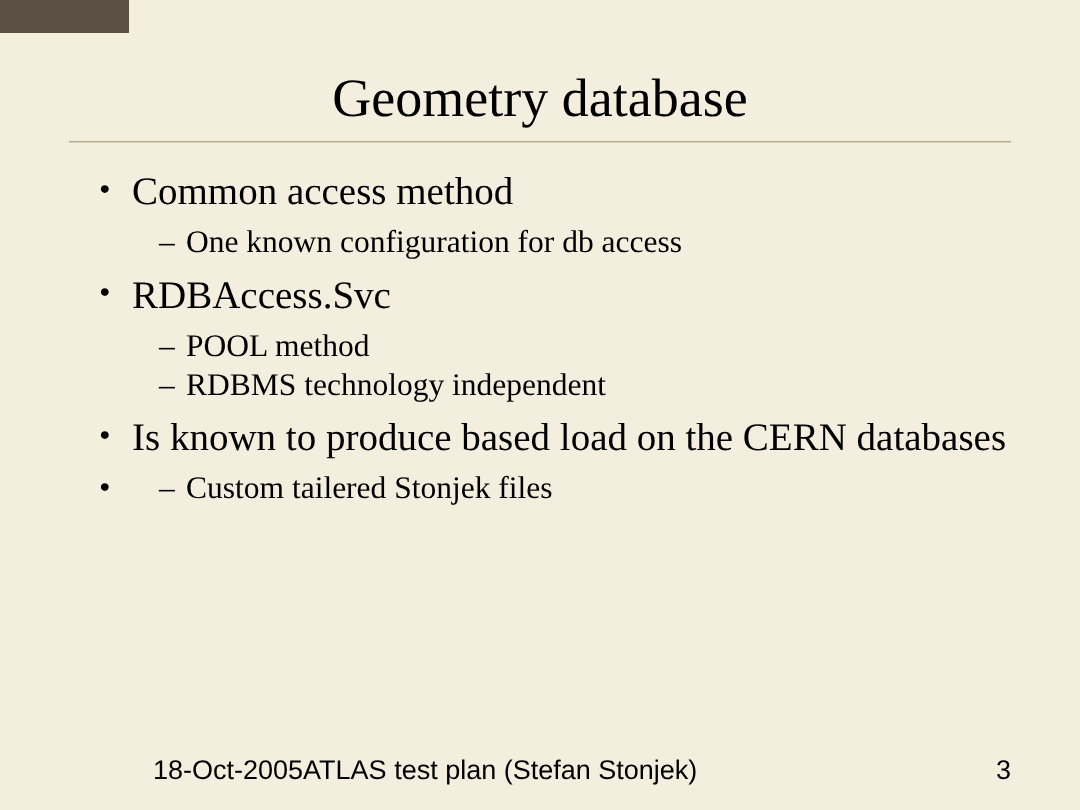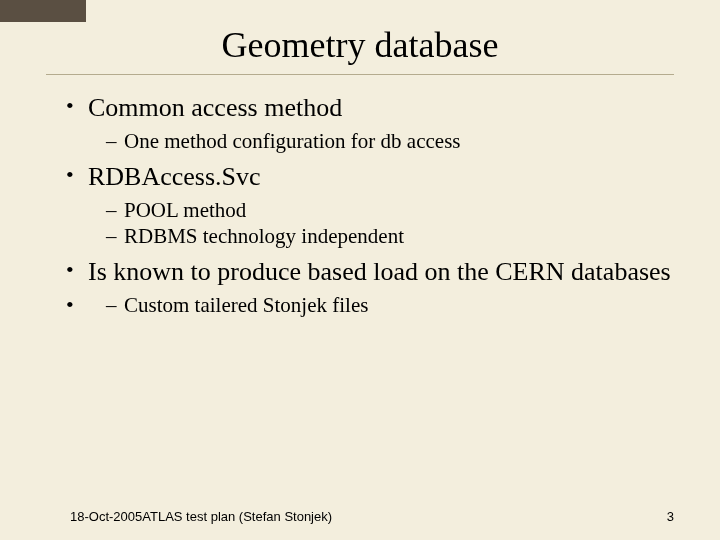--- a/index.html
+++ b/index.html
@@ -18,21 +18,21 @@
   }
   .slide {
     padding: 0 46px;
     width: 100%;
     height: 100%;
   }
   .title {
     text-align: center;
     font-weight: normal;
     font-size: 36px;
-    padding-top: 24px;
+    padding-top: 44px;
     padding-bottom: 8px;
   }
   .rule {
     border: none;
     border-top: 1px solid #b4ab8e;
     margin: 0 0 18px 0;
   }
   ul.lvl1 {
     list-style: none;
     margin-left: 20px;
@@ -65,23 +65,23 @@
     content: "–";
     position: absolute;
     left: 0;
     top: 0;
   }
   .footer {
     position: absolute;
     bottom: 16px;
     left: 0;
     width: 100%;
-    padding: 0 46px 0 70px;
+    padding: 0 46px 0 102px;
     font-family: Arial, Helvetica, sans-serif;
-    font-size: 13px;
+    font-size: 18px;
     color: #000;
     display: flex;
     align-items: baseline;
   }
   .footer .date { flex: 0 0 auto; }
   .footer .center { flex: 1 1 auto; text-align: left; }
   .footer .page { flex: 0 0 auto; }
 </style>
 </head>
 <body>
@@ -90,21 +90,21 @@
 
 <div class="slide">
   <h1 class="title">Geometry database</h1>
   <hr class="rule">
 
   <ul class="lvl1">
     <li>
       <span>Common access method</span>
       <ul class="lvl2">
         <li>
-          <span>One method configuration for db access</span>
+          <span>One known configuration for db access</span>
         </li>
       </ul>
     </li>
     <li>
       <span>RDBAccess.Svc</span>
       <ul class="lvl2">
         <li>
           <span>POOL method</span>
         </li>
         <li>

